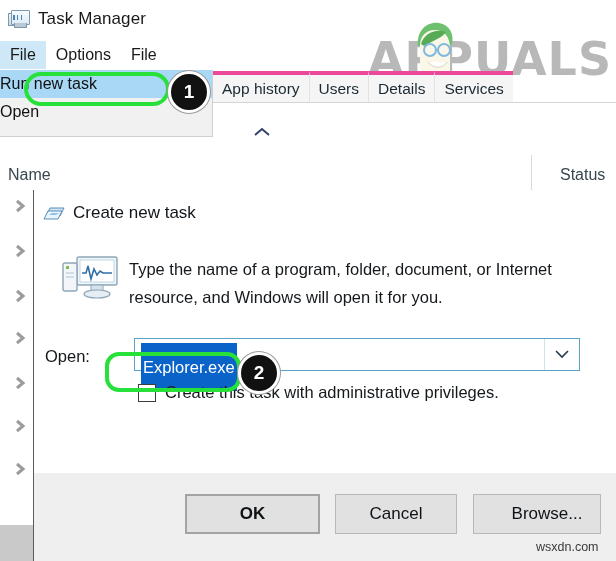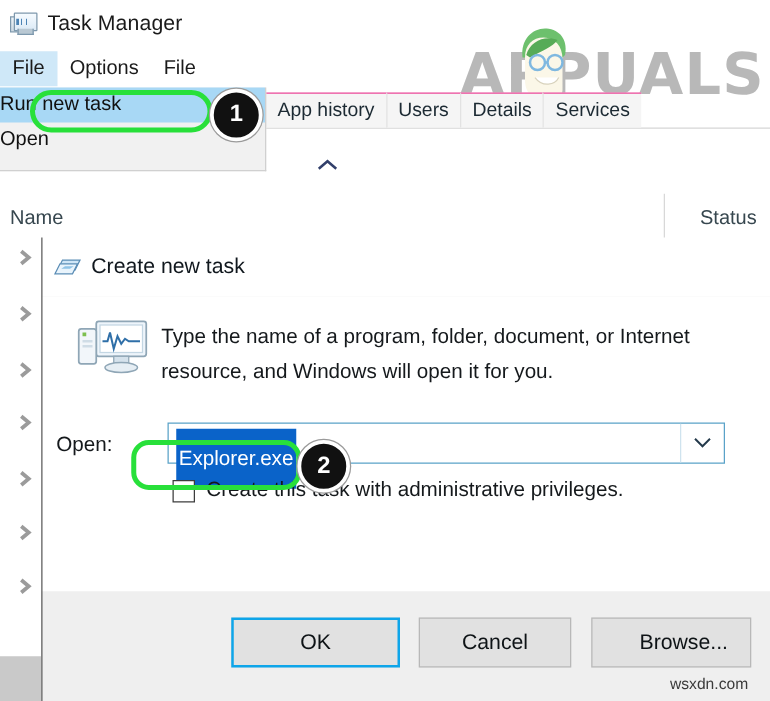--- a/index.html
+++ b/index.html
@@ -62,21 +62,21 @@
   .menu-item.hl{background:#a8d8f5;}
 
   
   .tab-strip{
     position:absolute;left:0;top:74px;width:616px;height:28px;
     border-bottom:1px solid #d6d6d6;
     display:flex;align-items:flex-end;z-index:10;
   }
   .tab{
     height:27px;line-height:27px;padding:0 9px;font-size:15.5px;color:#1c2a33;
-    background:#f5f5f5;border-left:1px solid #e2e2e2;border-top:1px solid #ec4899;
+    background:#f5f5f5;border-left:1px solid #e2e2e2;border-top:4px solid #ec4899;
     white-space:nowrap;
   }
   .tab:first-child{border-left:none;}
 
   
   .col-header{
     position:absolute;left:0;top:103px;width:616px;height:52px;background:#fff;z-index:5;
   }
   .chev-up{
     position:absolute;left:252px;top:126px;width:20px;height:12px;z-index:6;
@@ -139,21 +139,21 @@
   .dlg-footer{
     position:absolute;left:0;top:283px;width:583px;height:88px;background:#efefef;
   }
   .btn{
     position:absolute;top:21px;height:40px;
     background:#e1e1e1;border:1px solid #b8b8b8;box-sizing:border-box;
     font-size:17px;color:#0e1316;
     display:flex;align-items:center;justify-content:center;
     font-family:"Liberation Sans", sans-serif;
   }
-  .btn.primary{border:2px solid #0ea5e9;}
+  .btn.primary{border:2px solid #a3a3a3;font-weight:bold;}
   #btn-ok{left:152px;width:135px;}
   #btn-cancel{left:302px;width:122px;}
   #btn-browse{left:440px;width:128px;padding-left:20px;}
 
   .wsxdn{
     position:absolute;left:536px;top:540px;font-size:12.5px;color:#3a3a3a;z-index:45;
     font-family:"Liberation Sans", sans-serif;
   }
 
   

